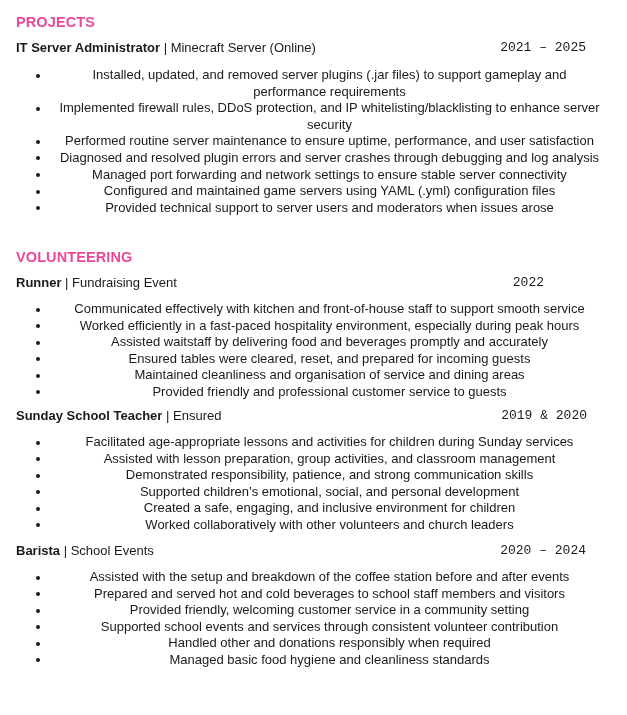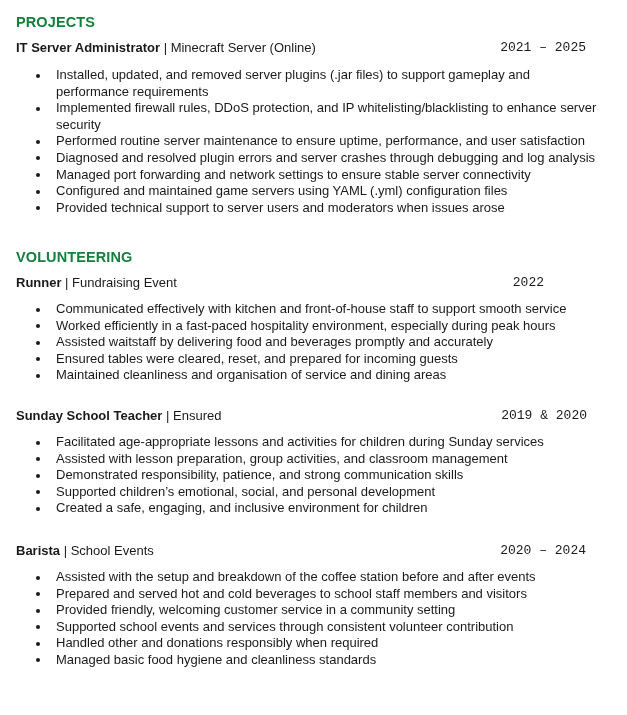--- a/index.html
+++ b/index.html
@@ -3,33 +3,33 @@
 <meta charset="utf-8">
 <style>
   html, body { margin: 0; padding: 0; background: #ffffff; }
   body {
     width: 627px; height: 715px; overflow: hidden; position: relative;
     font-family: "Liberation Sans", sans-serif; color: #1a1a1a; font-size: 13px;
   }
   .page { position: absolute; left: 0; top: 0; width: 627px; }
   .section-title {
     position: absolute; left: 16px; font-weight: bold; font-size: 14.5px;
-    color: #15803d; letter-spacing: 0.1px;
+    color: #ec4899; letter-spacing: 0.1px;
   }
   .entry-head {
     position: absolute; left: 16px; width: 570px; height: 18px; font-size: 13px;
   }
   .entry-head .role { font-weight: bold; text-align: right; }
   .entry-head .date { position: absolute; right: 0; top: 0; font-family: Liberation Mono, monospace; }
   ul.bullets {
     position: absolute; left: 0; margin: 0; padding: 0; list-style: none; width: 627px;
   }
   ul.bullets li {
     position: relative; padding-left: 56px; padding-right: 24px;
-    line-height: 16.6px; font-size: 13px;
+    line-height: 16.6px; font-size: 13px; text-align: center;
   }
   ul.bullets li::before {
     content: ""; position: absolute; left: 36px; top: 6.5px;
     width: 4px; height: 4px; border-radius: 50%; background: #1a1a1a;
   }
 </style>
 </head>
 <body>
 
 <div class="page">
@@ -55,32 +55,34 @@
   <div class="entry-head" style="top:275px">
     <span class="role">Runner</span><span> | </span><span>Fundraising Event</span>
     <span class="date" style="right:42px">2022</span>
   </div>
   <ul class="bullets" style="top:301px">
     <li>Communicated effectively with kitchen and front-of-house staff to support smooth service</li>
     <li>Worked efficiently in a fast-paced hospitality environment, especially during peak hours</li>
     <li>Assisted waitstaff by delivering food and beverages promptly and accurately</li>
     <li>Ensured tables were cleared, reset, and prepared for incoming guests</li>
     <li>Maintained cleanliness and organisation of service and dining areas</li>
+    <li>Provided friendly and professional customer service to guests</li>
   </ul>
 
   <div class="entry-head" style="top:408px">
     <span class="role">Sunday School Teacher</span><span> | </span><span>Ensured</span>
     <span class="date" style="right:-1px">2019 &amp; 2020</span>
   </div>
   <ul class="bullets" style="top:434px">
     <li>Facilitated age-appropriate lessons and activities for children during Sunday services</li>
     <li>Assisted with lesson preparation, group activities, and classroom management</li>
     <li>Demonstrated responsibility, patience, and strong communication skills</li>
     <li>Supported children’s emotional, social, and personal development</li>
     <li>Created a safe, engaging, and inclusive environment for children</li>
+    <li>Worked collaboratively with other volunteers and church leaders</li>
   </ul>
 
   <div class="entry-head" style="top:543px">
     <span class="role">Barista</span><span> | </span><span>School Events</span>
     <span class="date">2020 – 2024</span>
   </div>
   <ul class="bullets" style="top:569px">
     <li>Assisted with the setup and breakdown of the coffee station before and after events</li>
     <li>Prepared and served hot and cold beverages to school staff members and visitors</li>
     <li>Provided friendly, welcoming customer service in a community setting</li>

